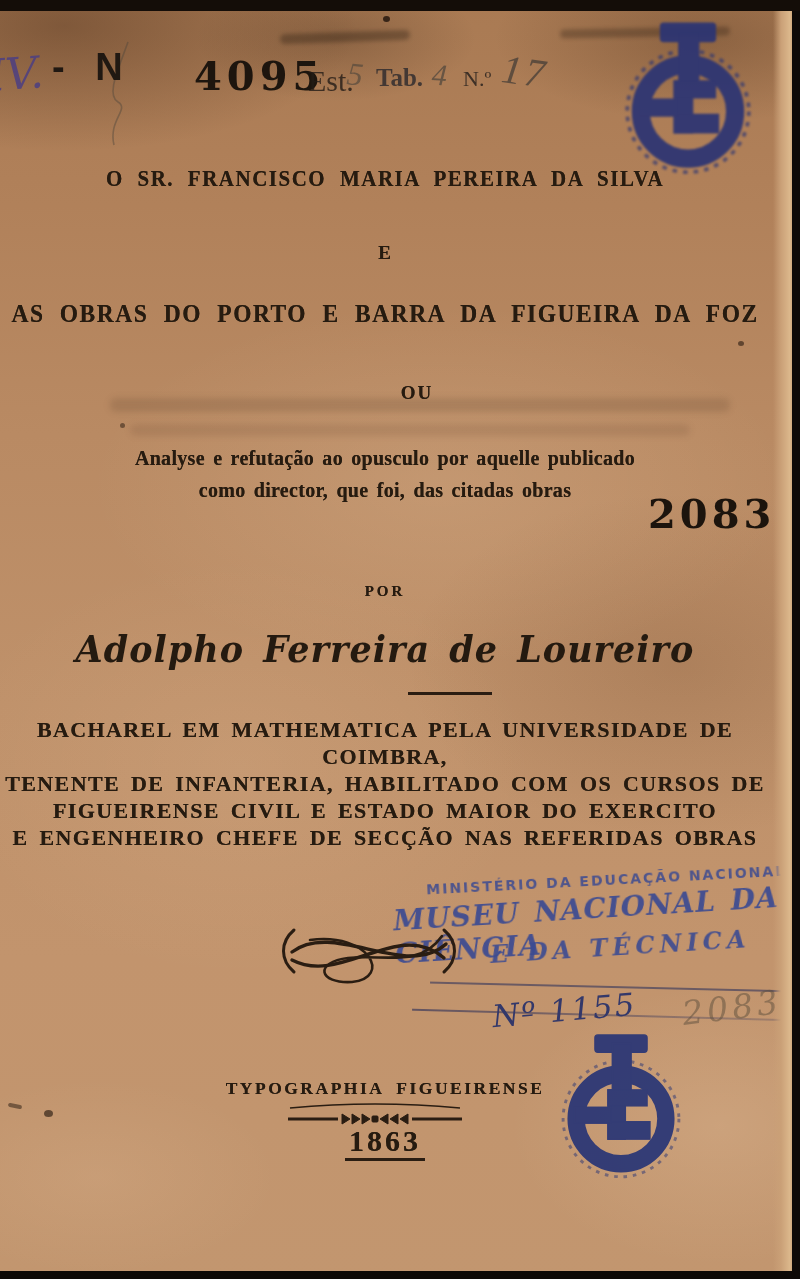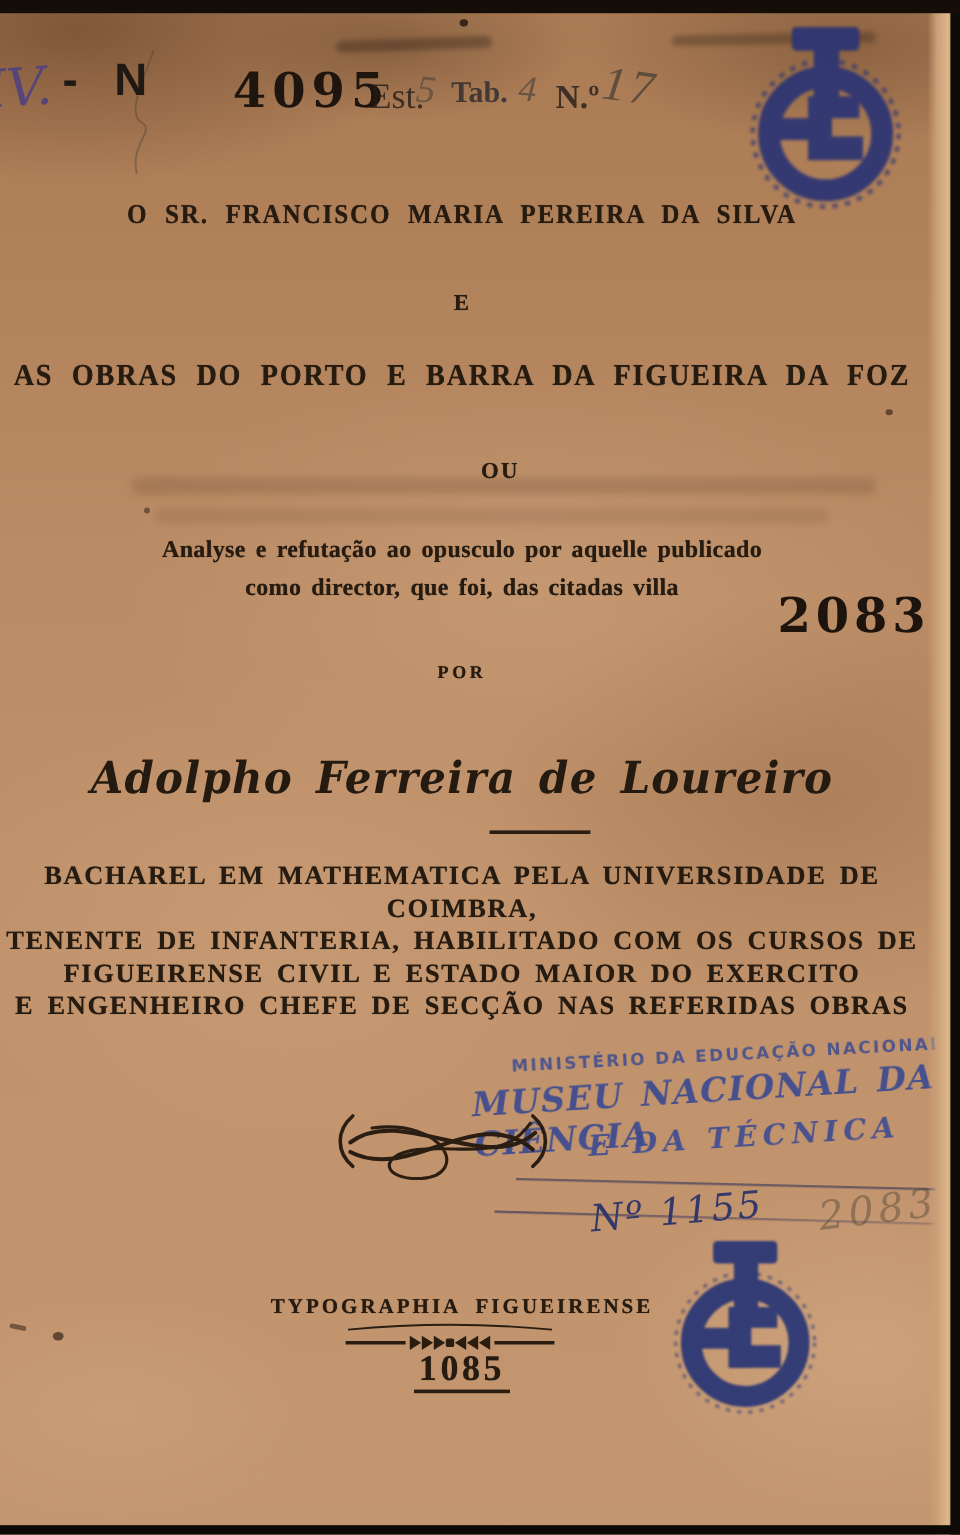--- a/index.html
+++ b/index.html
@@ -30,31 +30,31 @@
   .anno-iv{left:-12px;top:48px;font-family:"DejaVu Serif",serif;font-style:italic;
     font-size:44px;color:#4d3f82;transform:rotate(-4deg);opacity:.85;}
   .anno-n{left:52px;top:46px;font-family:"Liberation Sans",sans-serif;font-weight:bold;
     font-size:38px;color:#201812;letter-spacing:10px;}
   .anno-2559{left:194px;top:52px;font-family:"DejaVu Serif",serif;font-weight:bold;
     font-size:40px;letter-spacing:5px;color:#1d150e;filter:blur(.3px);}
   .anno-est{left:293px;top:64px;font-size:30px;font-weight:normal;color:rgba(35,28,22,.8);filter:blur(.4px);margin-left:15px;}
   .anno-5{left:347px;top:56px;font-style:italic;font-size:32px;color:rgba(80,70,60,.65);transform:rotate(6deg);}
   .anno-tab{left:376px;top:64px;font-size:25px;font-weight:bold;color:rgba(40,38,44,.78);filter:blur(.4px);}
   .anno-4{left:432px;top:58px;font-style:italic;font-size:30px;color:rgba(75,68,60,.7);transform:rotate(4deg);}
-  .anno-no{left:463px;top:66px;font-size:28px;font-weight:bold;color:rgba(38,32,28,.82);filter:blur(.3px);}
+  .anno-no{left:463px;top:66px;font-size:22px;font-weight:normal;color:rgba(38,32,28,.82);filter:blur(.3px);}
   .anno-17{left:502px;top:48px;font-style:italic;font-size:40px;color:rgba(70,62,55,.75);transform:rotate(8deg);letter-spacing:3px;}
 
   .title1{top:166px;font-size:21px;letter-spacing:1.5px;word-spacing:7px;transform:scaleY(1.08);}
   .conj-e{top:242px;font-size:19px;letter-spacing:1px;}
   .title2{top:300px;font-size:23.5px;letter-spacing:1.5px;word-spacing:8px;transform:scaleY(1.08);}
   .ou{top:382px;font-size:19px;letter-spacing:2px;padding-left:32px;}
   .subtitle{top:442px;font-size:20px;line-height:32px;letter-spacing:.3px;word-spacing:3px;}
   .acc-2083{left:648px;top:490px;font-family:"DejaVu Serif",serif;font-weight:bold;
     font-size:40px;letter-spacing:4px;color:#1c140d;filter:blur(.3px);}
-  .por{top:553px;font-size:15px;letter-spacing:3px;}
+  .por{top:583px;font-size:15px;letter-spacing:3px;}
   .author{top:628px;font-family:"DejaVu Serif",serif;font-style:italic;font-weight:bold;
     font-size:35px;letter-spacing:1px;word-spacing:6px;transform:scaleY(1.05);}
   .author-rule{left:408px;top:692px;width:84px;height:3px;background:#2a1d12;}
   .creds{top:716px;font-size:22px;line-height:27px;letter-spacing:1.4px;word-spacing:4px;}
 
   .blue{color:#3c4b92;}
   .min1{left:426px;top:872px;font-family:"DejaVu Sans",sans-serif;font-weight:bold;
     font-size:14px;letter-spacing:2px;transform:rotate(-3deg);opacity:.85;filter:blur(.3px);}
   .min2{left:394px;top:892px;font-family:"DejaVu Serif",serif;font-style:italic;font-weight:bold;
     font-size:28px;letter-spacing:1px;word-spacing:4px;transform:rotate(-3.5deg);opacity:.92;filter:blur(.3px);}
@@ -117,21 +117,21 @@
     </g>
   </svg>
 
   <div class="abs center print title1">O SR. FRANCISCO MARIA PEREIRA DA SILVA</div>
   <div class="abs center print conj-e">E</div>
   <div class="abs center print title2">AS OBRAS DO PORTO E BARRA DA FIGUEIRA DA FOZ</div>
   <div class="abs center print ou">OU</div>
 
   <div class="abs center print subtitle">
     <div>Analyse e refutação ao opusculo por aquelle publicado</div>
-    <div>como director, que foi, das citadas villa</div>
+    <div>como director, que foi, das citadas obras</div>
   </div>
 
   <div class="abs acc-2083">2083</div>
 
   <div class="abs center print por">POR</div>
   <div class="abs center author">Adolpho Ferreira de Loureiro</div>
   <div class="abs author-rule"></div>
 
   <div class="abs center print creds">
     <div>BACHAREL EM MATHEMATICA PELA UNIVERSIDADE DE COIMBRA,</div>
@@ -163,21 +163,21 @@
   <svg class="abs" style="left:286px;top:1102px;" width="178" height="30" viewBox="0 0 178 30">
     <g stroke="#2a1d12" fill="#2a1d12">
       <path d="M4,6 Q89,-2 174,6" fill="none" stroke-width="1.6"></path>
       <line x1="2" y1="17" x2="52" y2="17" stroke-width="3"></line>
       <line x1="126" y1="17" x2="176" y2="17" stroke-width="3"></line>
       <path d="M56,12 l8,5 l-8,5 z M66,12 l8,5 l-8,5 z M76,12 l8,5 l-8,5 z"></path>
       <path d="M122,12 l-8,5 l8,5 z M112,12 l-8,5 l8,5 z M102,12 l-8,5 l8,5 z"></path>
       <rect x="86" y="14" width="6" height="6" rx="1"></rect>
     </g>
   </svg>
-  <div class="abs center print year"><u>1085</u></div>
+  <div class="abs center print year"><u>1863</u></div>
 
   <svg class="abs" style="left:546px;top:1032px;filter:blur(.7px);opacity:.95;" width="150" height="152" viewBox="0 0 100 105">
     <g fill="#2d3876" stroke="#2d3876">
       <circle cx="50" cy="60" r="31" fill="none" stroke-width="12"></circle>
       <circle cx="50" cy="60" r="40" fill="none" stroke-width="2" stroke-dasharray="2.5 4" opacity=".55"></circle>
       <rect x="32" y="2" width="36" height="12" rx="2"></rect>
       <rect x="44" y="8" width="13" height="34"></rect>
       <rect x="41" y="40" width="12" height="34"></rect>
       <rect x="41" y="40" width="27" height="11"></rect>
       <rect x="41" y="62" width="29" height="12"></rect>

